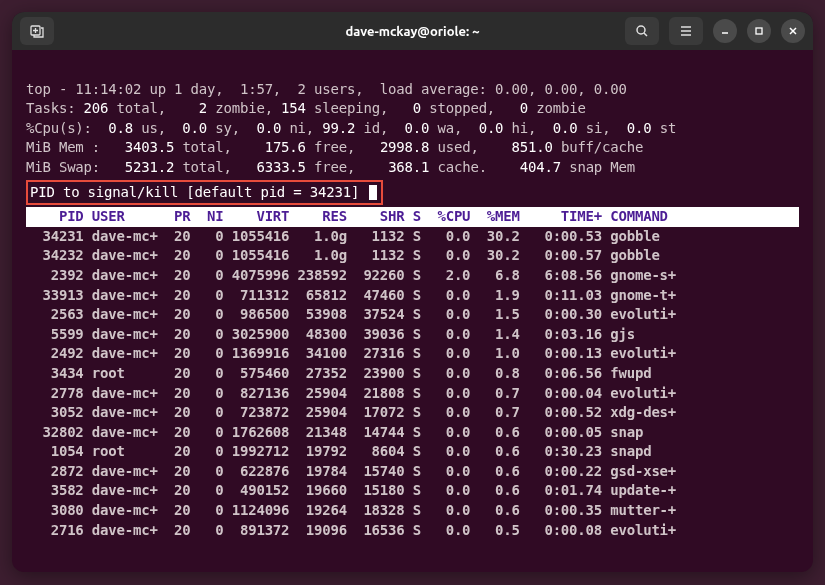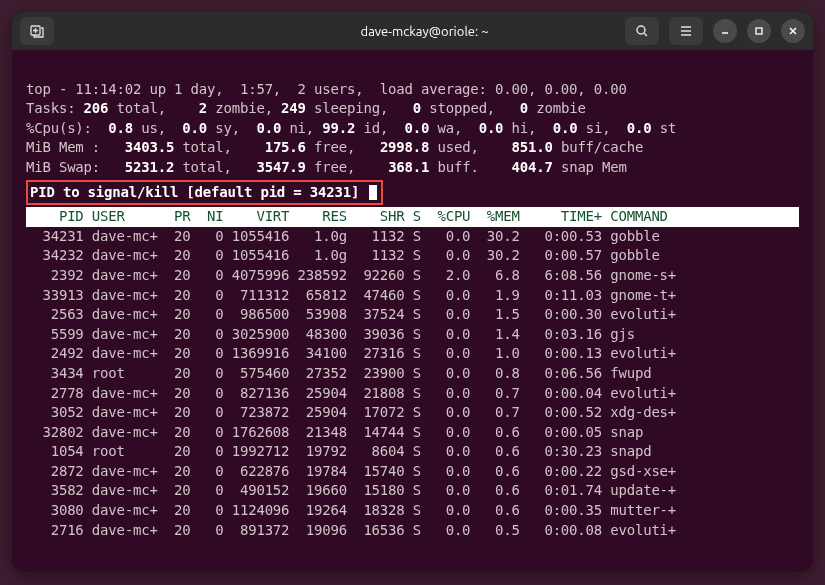--- a/index.html
+++ b/index.html
@@ -47,22 +47,21 @@
       color: #e0e0e0;
       font-size: 14px;
     }
     .titlebar-title {
       position: absolute;
       left: 50%;
       transform: translateX(-50%);
       color: #ffffff;
       font-family: 'Ubuntu', sans-serif;
       font-size: 13px;
-      font-weight: 400;
-      margin-left: 12px;
+      font-weight: 700;
     }
     .titlebar-right {
       margin-left: auto;
       display: flex;
       gap: 10px;
       align-items: center;
     }
     .circle-btn {
       width: 24px;
       height: 24px;
@@ -89,47 +88,48 @@
       font-size: 14px;
       line-height: 1.4;
       letter-spacing: -0.2px;
     }
     .summary {
       white-space: pre;
       color: #d0c4c8;
     }
     .summary .bold {
       color: #ffffff;
-      font-weight: bold;
+      font-weight: normal;
     }
     .kill-prompt {
       border: 2px solid #e74c3c;
       display: inline-block;
       padding: 1px 4px 1px 2px;
       margin-top: 2px;
-      font-weight: bold;
+      font-weight: normal;
       color: #ffffff;
     }
     .cursor {
       display: inline-block;
       width: 8px;
       height: 15px;
       background: #ffffff;
       vertical-align: text-bottom;
       margin-left: 2px;
     }
     .header-row {
       background: #ffffff;
-      color: #14532d;
-      font-weight: normal;
+      color: #4c1d95;
+      font-weight: bold;
       white-space: pre;
       margin-top: 2px;
     }
     .process-table {
       margin-top: 0;
+      font-weight: bold;
     }
     .process-row {
       white-space: pre;
       color: #d0c4c8;
     }
   </style>
 </head>
 <body>
 
 <div class="window">
@@ -173,24 +173,24 @@
           <line x1="2" y1="2" x2="8" y2="8" stroke="#fff" stroke-width="1.5"></line>
           <line x1="8" y1="2" x2="2" y2="8" stroke="#fff" stroke-width="1.5"></line>
         </svg>
       </div>
     </div>
   </div>
 
   <div class="terminal">
     <div class="summary">
 <span>top - 11:14:02 up 1 day,  1:57,  2 users,  load average: 0.00, 0.00, 0.00</span>
-<span><span>Tasks:</span><span class="bold"> 206 </span><span>total,   </span><span class="bold"> 2 </span><span>zombie,</span><span class="bold"> 249 </span><span>sleeping,  </span><span class="bold"> 0 </span><span>stopped,  </span><span class="bold"> 0 </span><span>zombie</span></span>
+<span><span>Tasks:</span><span class="bold"> 206 </span><span>total,   </span><span class="bold"> 2 </span><span>zombie,</span><span class="bold"> 154 </span><span>sleeping,  </span><span class="bold"> 0 </span><span>stopped,  </span><span class="bold"> 0 </span><span>zombie</span></span>
 <span><span>%Cpu(s): </span><span class="bold"> 0.8 </span><span>us, </span><span class="bold"> 0.0 </span><span>sy, </span><span class="bold"> 0.0 </span><span>ni,</span><span class="bold"> 99.2 </span><span>id, </span><span class="bold"> 0.0 </span><span>wa, </span><span class="bold"> 0.0 </span><span>hi, </span><span class="bold"> 0.0 </span><span>si, </span><span class="bold"> 0.0 </span><span>st</span></span>
 <span><span>MiB Mem :  </span><span class="bold"> 3403.5 </span><span>total,   </span><span class="bold"> 175.6 </span><span>free,   </span><span class="bold">2998.8 </span><span>used,    </span><span class="bold">851.0 </span><span>buff/cache</span></span>
-<span><span>MiB Swap:  </span><span class="bold"> 5231.2 </span><span>total,  </span><span class="bold"> 3547.9 </span><span>free,    </span><span class="bold">368.1 </span><span>buff.    </span><span class="bold">404.7 </span><span>snap Mem</span></span></div>
+<span><span>MiB Swap:  </span><span class="bold"> 5231.2 </span><span>total,  </span><span class="bold"> 6333.5 </span><span>free,    </span><span class="bold">368.1 </span><span>cache.    </span><span class="bold">404.7 </span><span>snap Mem</span></span></div>
     <div><span class="kill-prompt"><span>PID to signal/kill [default pid = 34231]</span> <span class="cursor"></span></span></div>
     <div class="header-row">    PID USER      PR  NI    VIRT    RES    SHR S  %CPU  %MEM     TIME+ COMMAND  </div>
     <div class="process-table" id="process-table">
         <div class="process-row">  34231 dave-mc+  20   0 1055416   1.0g   1132 S   0.0  30.2   0:00.53 gobble</div>
         <div class="process-row">  34232 dave-mc+  20   0 1055416   1.0g   1132 S   0.0  30.2   0:00.57 gobble</div>
         <div class="process-row">   2392 dave-mc+  20   0 4075996 238592  92260 S   2.0   6.8   6:08.56 gnome-s+</div>
         <div class="process-row">  33913 dave-mc+  20   0  711312  65812  47460 S   0.0   1.9   0:11.03 gnome-t+</div>
         <div class="process-row">   2563 dave-mc+  20   0  986500  53908  37524 S   0.0   1.5   0:00.30 evoluti+</div>
         <div class="process-row">   5599 dave-mc+  20   0 3025900  48300  39036 S   0.0   1.4   0:03.16 gjs</div>
         <div class="process-row">   2492 dave-mc+  20   0 1369916  34100  27316 S   0.0   1.0   0:00.13 evoluti+</div>

